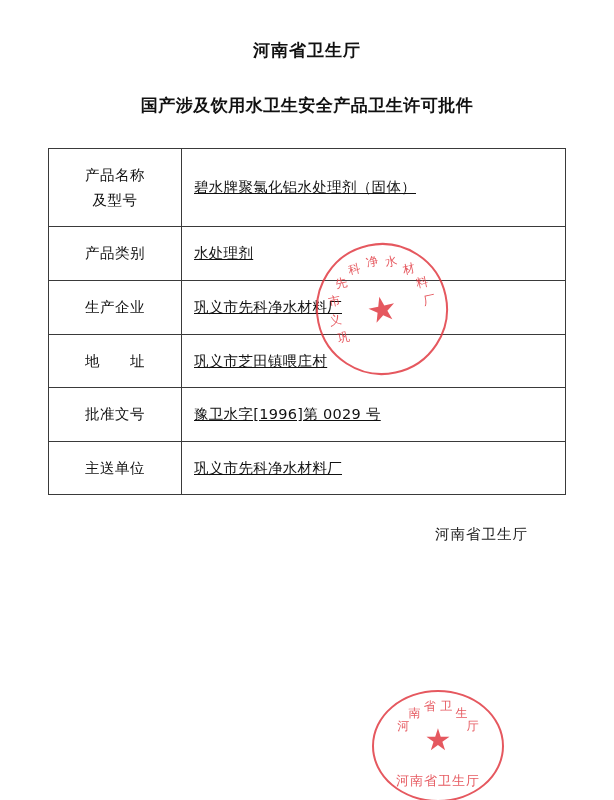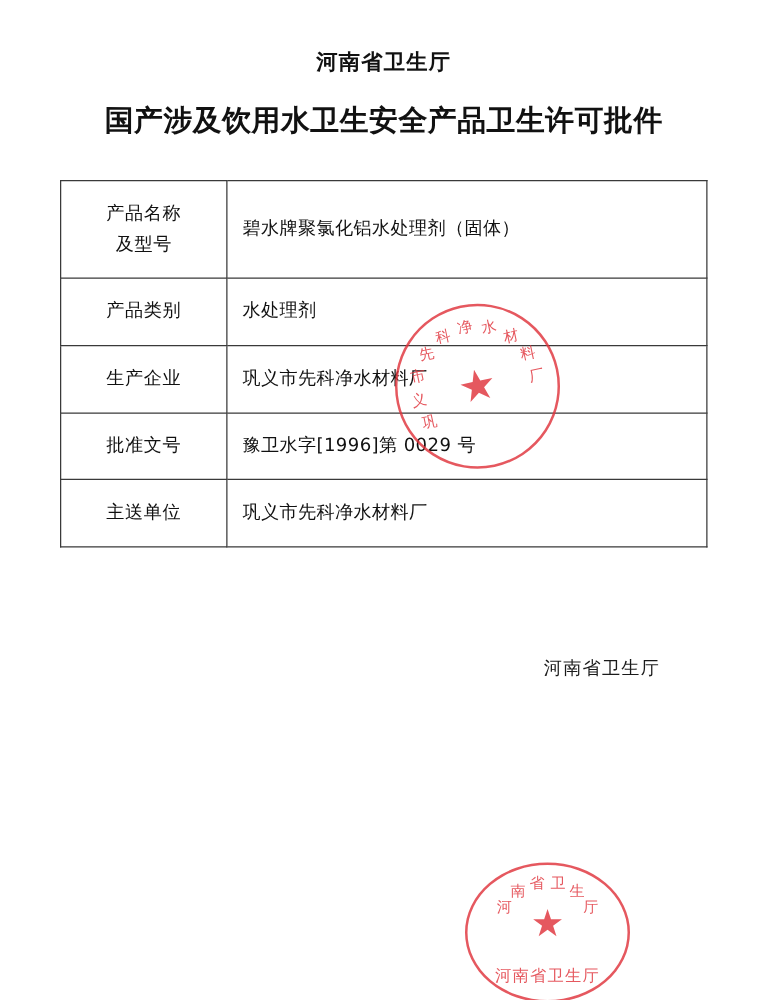--- a/index.html
+++ b/index.html
@@ -25,24 +25,24 @@
     text-align: center;
     padding-top: 38px;
   }
   .title-main {
     font-size: 17px;
     font-weight: bold;
     letter-spacing: 1px;
     line-height: 1.5;
   }
   .title-sub {
-    font-size: 23px;
+    font-size: 17px;
     font-weight: bold;
     letter-spacing: 0.5px;
-    margin-top: 16px;
+    margin-top: 29px;
     line-height: 1.5;
   }
   table.cert {
     border-collapse: collapse;
     margin: 30px auto 0 auto;
     width: 518px;
     table-layout: fixed;
     position: relative;
     z-index: 2;
     padding-left: 15px;
@@ -55,20 +55,21 @@
   }
   td.label {
     width: 120px;
     text-align: center;
     padding: 14px 6px;
     letter-spacing: 0.5px;
   }
   td.value {
     padding: 14px 12px;
     letter-spacing: 0.3px;
+    text-decoration: underline;
   }
   .two-line {
     line-height: 1.8;
   }
   .conclusion {
     line-height: 1.9;
     text-indent: 2em;
   }
   
   .stamp {
@@ -161,20 +162,24 @@
         </td>
         <td class="value">碧水牌聚氯化铝水处理剂（固体）</td>
       </tr>
       <tr>
         <td class="label">产品类别</td>
         <td class="value">水处理剂</td>
       </tr>
       <tr>
         <td class="label">生产企业</td>
         <td class="value">巩义市先科净水材料厂</td>
+      </tr>
+      <tr>
+        <td class="label">地　　址</td>
+        <td class="value">巩义市芝田镇喂庄村</td>
       </tr>
       <tr>
         <td class="label">批准文号</td>
         <td class="value">豫卫水字[1996]第 0029 号</td>
       </tr>
       <tr>
         <td class="label">主送单位</td>
         <td class="value">巩义市先科净水材料厂</td>
       </tr>
     </tbody>

